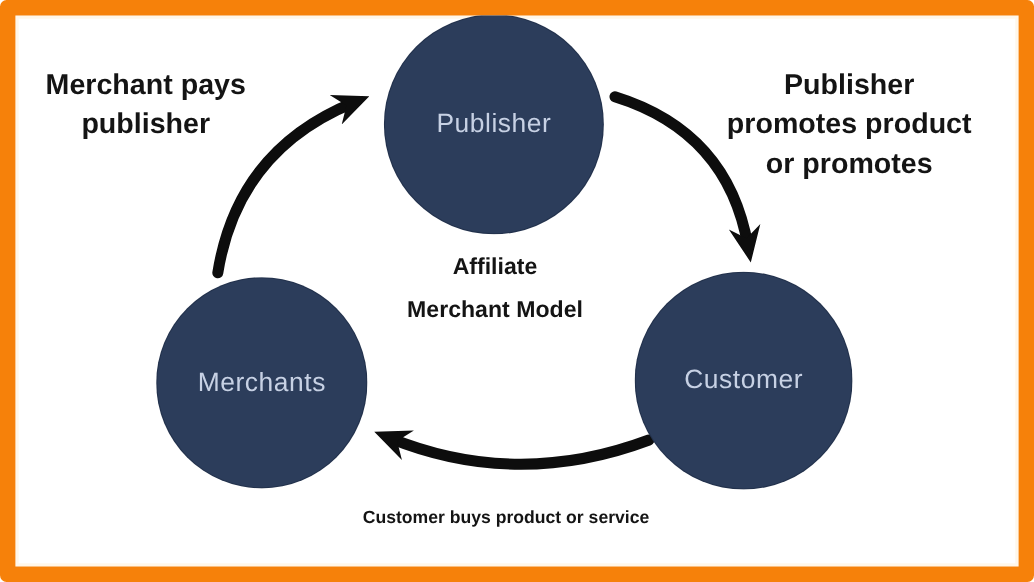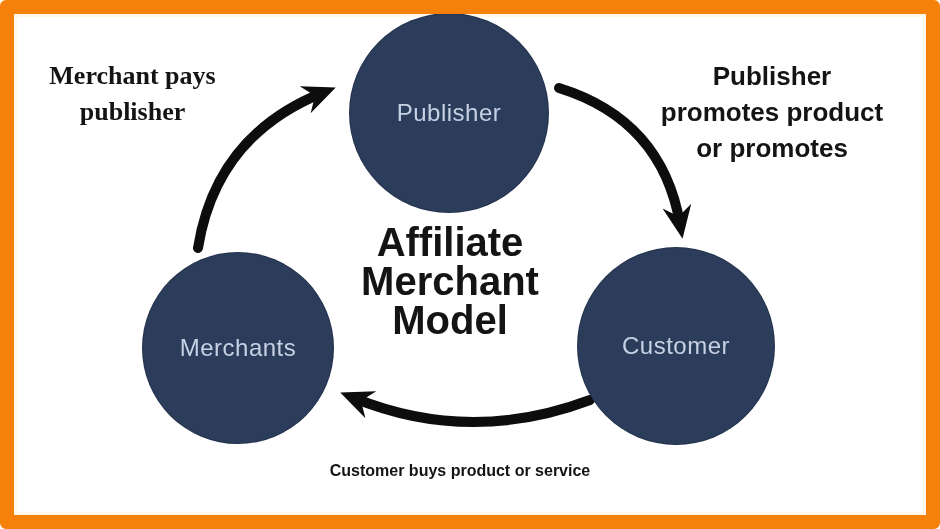--- a/index.html
+++ b/index.html
@@ -37,24 +37,24 @@
     stroke-linecap:round;
   }
 
   .edge-label, .diagram-title{
     position:absolute;text-align:center;
     color:var(--text,#141414);
     font-weight:700;
   }
   .edge-label .ln{display:block;}
   .diagram-title .ln{display:block;}
-  #label-merchant-pays{left:6px;top:44px;width:225px;font-size:26px;line-height:36px;font-family:Liberation Serif, serif;}
+  #label-merchant-pays{left:6px;top:44px;width:225px;font-size:26px;line-height:36px;}
   #label-publisher-promotes{left:633px;top:44px;width:250px;font-size:26px;line-height:36px;}
   #label-customer-buys{left:171px;top:440px;width:550px;font-size:16px;line-height:34px;}
-  #diagram-title{left:286px;top:209px;width:300px;font-size:40px;line-height:39px;}
+  #diagram-title{left:286px;top:209px;width:300px;font-size:21px;line-height:39px;}
 </style>
 </head>
 <body>
 
 <div class="frame">
 
   <svg class="svg-layer" viewBox="0 0 912 501" aria-hidden="true">
     <defs>
       <marker id="ah" viewBox="0 0 10 10" refX="5.5" refY="5" markerWidth="33" markerHeight="33" markerUnits="userSpaceOnUse" orient="auto-start-reverse">
         <path d="M0,0.6 L10,5 L0,9.4 L3.2,5 Z" fill="var(--arrow,#0D0D0D)"></path>

